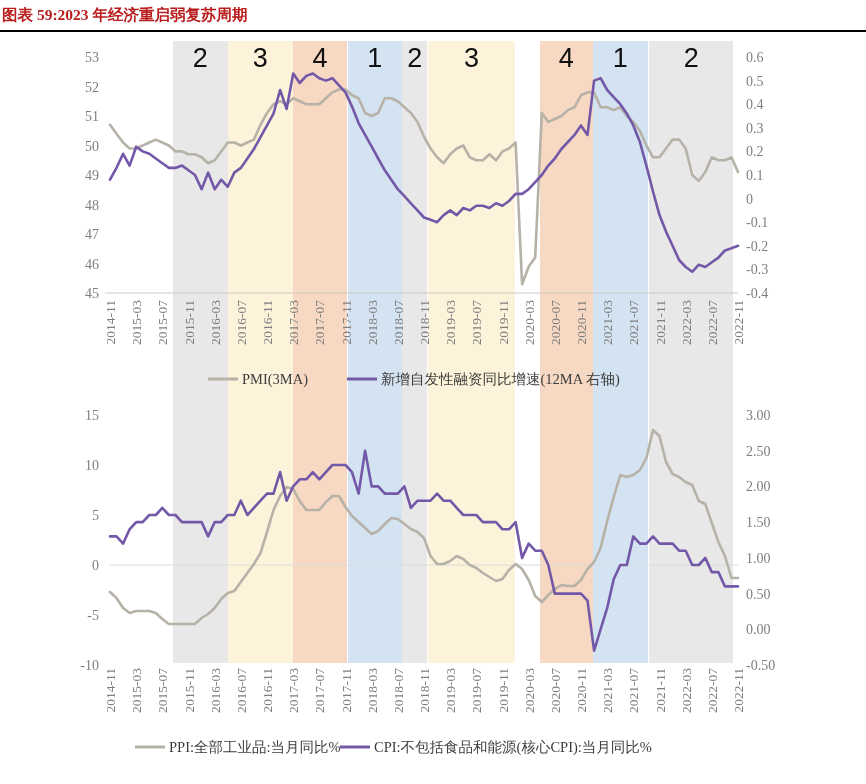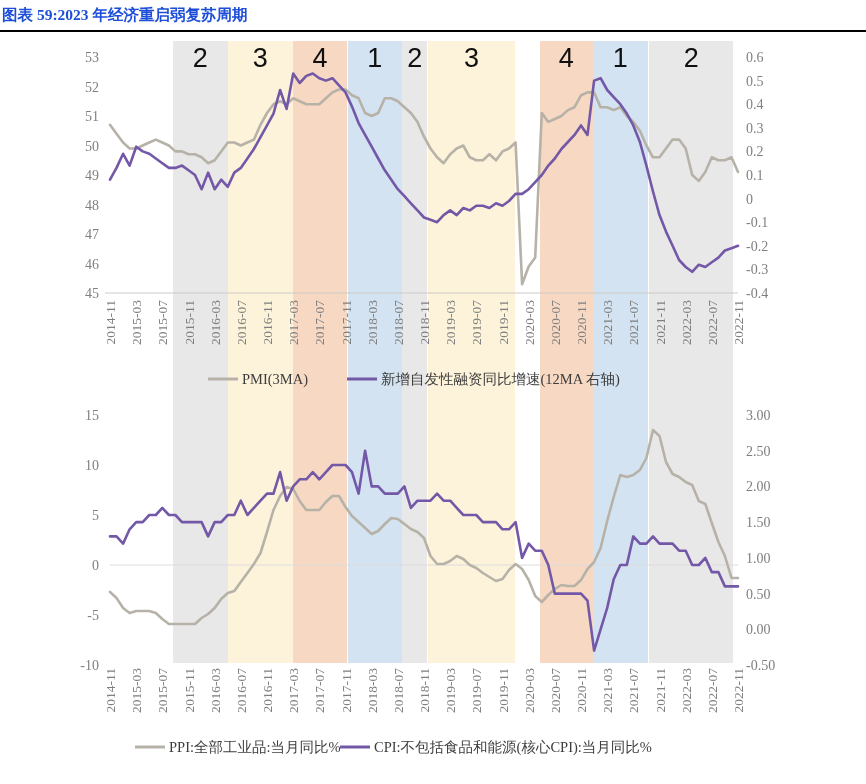--- a/index.html
+++ b/index.html
@@ -1,19 +1,19 @@
 <!DOCTYPE html>
 <html><head>
 <meta charset="utf-8">
 <style>
   html,body{margin:0;padding:0;background:#fff;}
   .figure{position:relative;width:866px;height:784px;background:#fff;overflow:hidden;
           font-family:"Liberation Serif",serif;}
   .title-bar{position:absolute;top:0;left:0;width:866px;height:30px;border-bottom:2px solid #000;background:#fff;z-index:3;}
-  .title{position:absolute;left:2px;top:5px;font-size:15.5px;font-weight:bold;color:#1d4ed8;white-space:nowrap;}
+  .title{position:absolute;left:2px;top:5px;font-size:15.5px;font-weight:bold;color:#b91c1c;white-space:nowrap;}
   .bands{position:absolute;left:0;top:41px;width:866px;height:622px;z-index:0;}
   .band{position:absolute;top:0;height:100%;display:flex;align-items:flex-start;justify-content:center;}
   .band-num{font-family:"Liberation Sans",sans-serif;font-size:27px;line-height:1;color:#101010;margin-top:4px;}
   svg.chart{position:absolute;left:0;z-index:2;overflow:visible;}
   #chart-top{top:32px;}
   #chart-bottom{top:395px;}
   svg text{font-family:"Liberation Serif",serif;}
   .tick{fill:#7f7f7f;font-size:14px;}
   .xlab{fill:#7f7f7f;font-size:13.5px;}
   .legend-text{fill:#3d3d3d;font-size:14.5px;}

